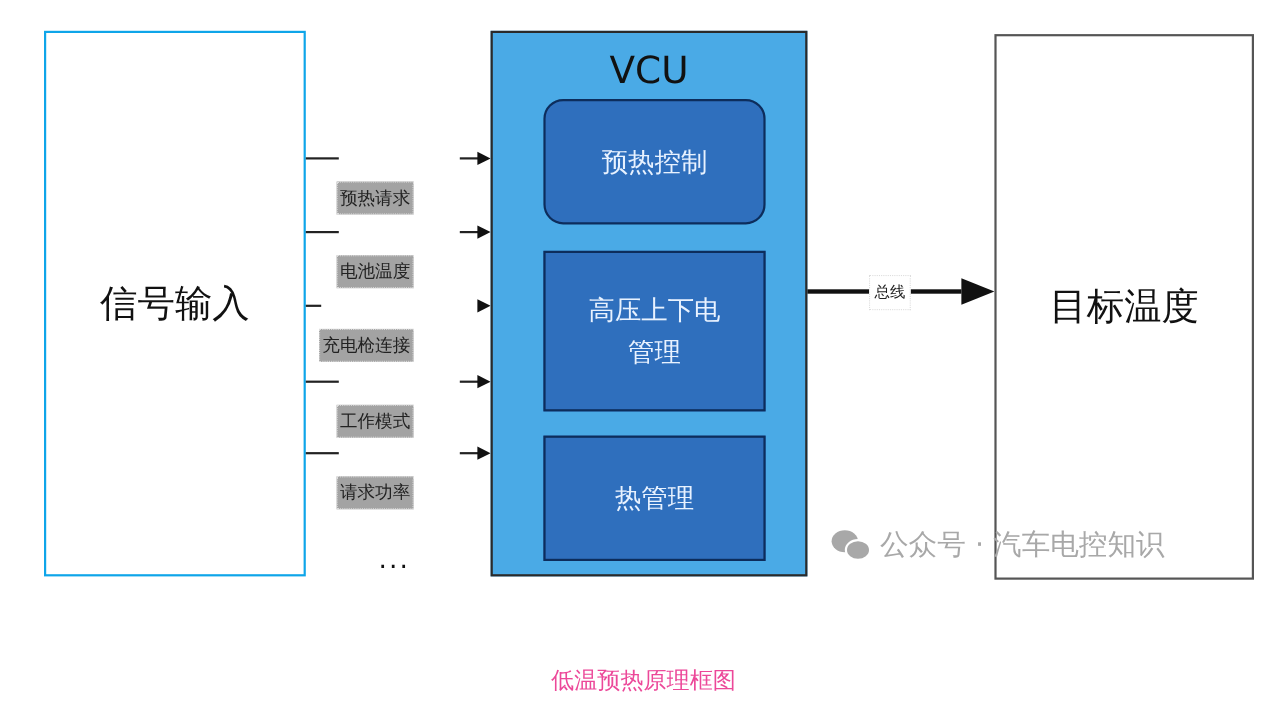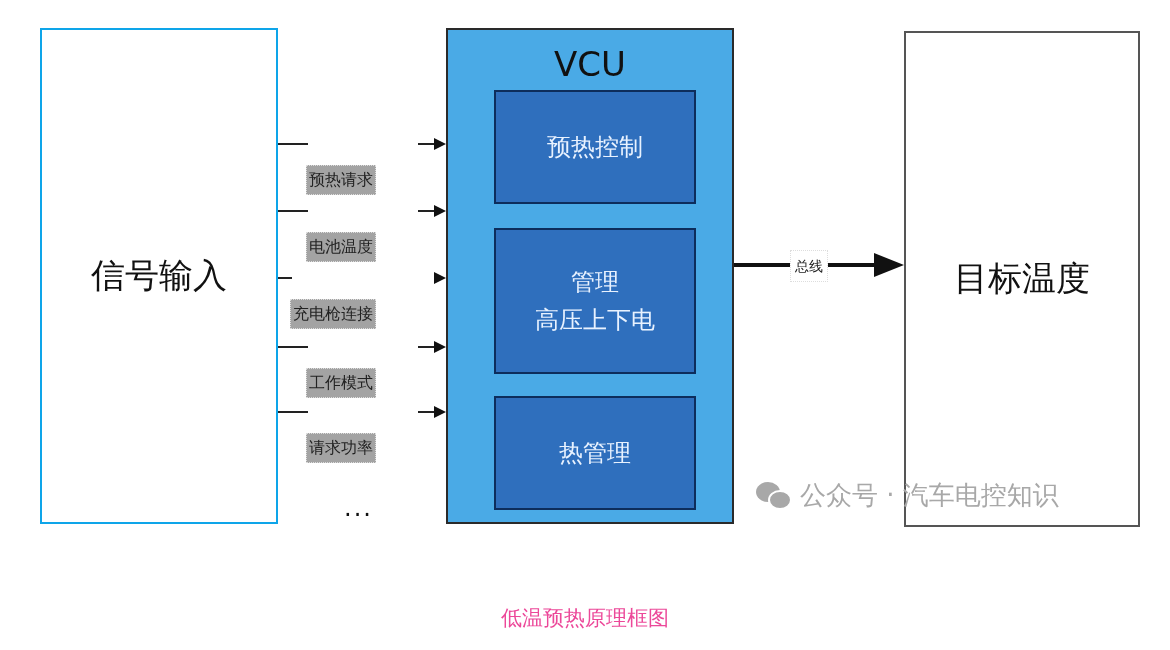--- a/index.html
+++ b/index.html
@@ -9,21 +9,21 @@
   #left-box { left:40px; top:28px; width:238px; height:496px; border:2px solid #0ea5e9; background:#fff;
               display:flex; align-items:center; justify-content:center; }
   #left-box span { font-size:34px; color:#111; }
   #right-box { left:904px; top:31px; width:236px; height:496px; border:2px solid #555; background:#fff;
                display:flex; align-items:center; justify-content:center; }
   #right-box span { font-size:34px; color:#111; }
   #vcu { left:446px; top:28px; width:288px; height:496px; background:#4aaae6; border:2px solid #2a2a2a; }
   #vcu-title { position:absolute; left:0; right:0; top:14px; text-align:center; font-size:34px; color:#111; }
   .inner { position:absolute; left:46px; width:202px; background:#2f6fbd; border:2px solid #0d2d5c; box-sizing:border-box;
            display:flex; align-items:center; justify-content:center; text-align:center; color:#e8f2ff; font-size:24px; line-height:38px; }
-  #inner-0 { top:60px; height:114px; }
+  #inner-0 { top:60px; height:114px;border-radius:18px; }
   #inner-1 { top:198px; height:146px; }
   #inner-2 { top:366px; height:114px; }
   .sig { position:absolute; left:278px; height:28px; width:168px; }
   .sig .line { position:absolute; left:0; top:13px; width:30px; height:2px; background:#222; }
   .sig .label { position:absolute; top:0; height:28px; line-height:28px; font-size:16px; color:#222; background:#a3a3a3;
                 border:1px dotted #ddd; padding:0 2px; white-space:nowrap;margin-top:35px; }
   .sig .arrow { position:absolute; top:13px; height:2px; background:#222; }
   .sig .head { position:absolute; right:0; top:8px; width:0; height:0; border-top:6px solid transparent; border-bottom:6px solid transparent; border-left:12px solid #111; }
   #ellipsis { position:absolute; left:344px; top:494px; font-size:24px; color:#111; letter-spacing:2px; }
   #bus { position:absolute; left:734px; top:250px; width:170px; height:30px; }
@@ -74,22 +74,22 @@
 </div>
 <div id="ellipsis">...</div>
 
 <div class="box" id="vcu">
   <div id="vcu-title">VCU</div>
   <div class="inner" id="inner-0">
     <span>预热控制</span>
   </div>
   <div class="inner" id="inner-1">
     <div>
+      <div>高压上下电</div>
       <div>管理</div>
-      <div>高压上下电</div>
     </div>
   </div>
   <div class="inner" id="inner-2">
     <span>热管理</span>
   </div>
 </div>
 
 <div id="bus">
   <div class="line"></div>
   <div class="label">总线</div>

